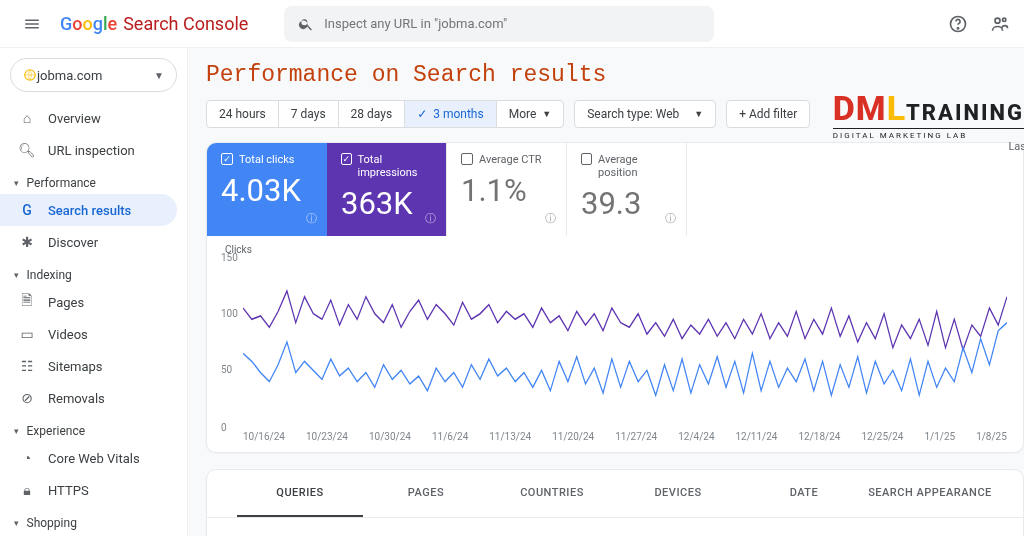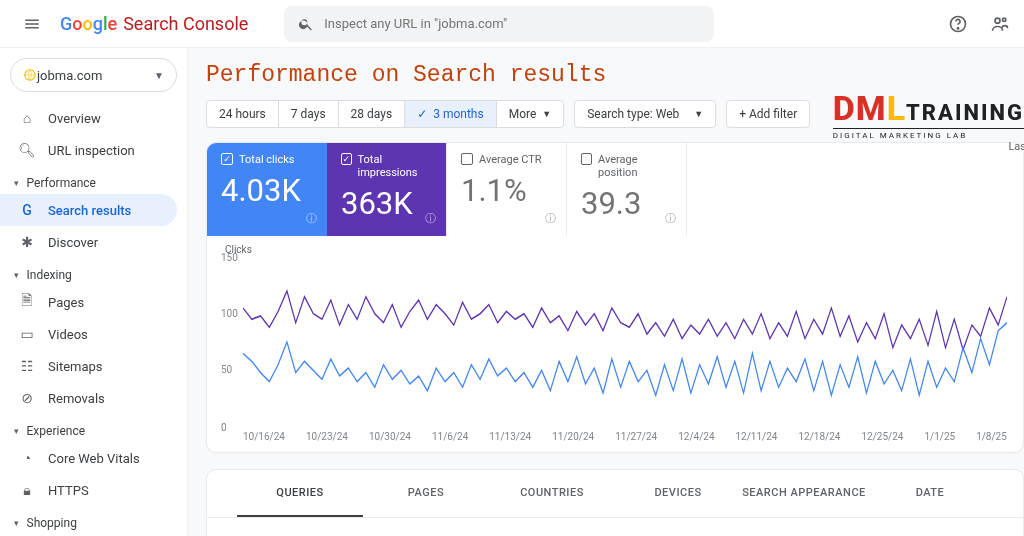--- a/index.html
+++ b/index.html
@@ -274,22 +274,22 @@
           </div>
       </div>
     </div>
 
     <div class="card tabs-card corners">
       <div class="tabs">
         <div class="tab active">QUERIES</div>
         <div class="tab">PAGES</div>
         <div class="tab">COUNTRIES</div>
         <div class="tab">DEVICES</div>
+        <div class="tab">DATE</div>
         <div class="tab">SEARCH APPEARANCE</div>
-        <div class="tab">DATE</div>
       </div>
       <div class="table-head">
         <span>Top queries</span>
         <span class="r">
             <span>↓</span>
             <span>Clicks</span>
           </span>
       </div>
     </div>
   </div>

